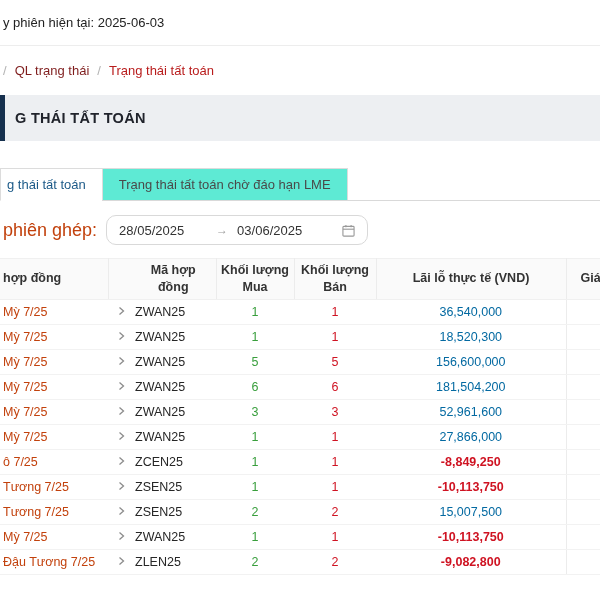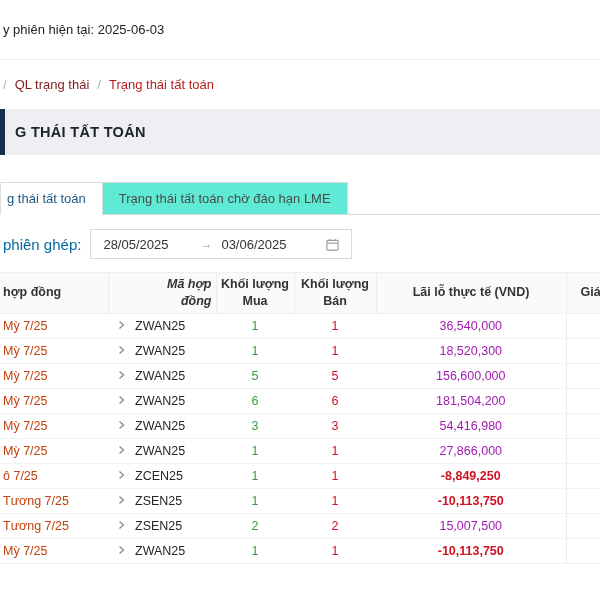--- a/index.html
+++ b/index.html
@@ -2,21 +2,21 @@
 <html><head>
 <meta charset="utf-8">
 <style>
   * { box-sizing: border-box; }
   html,body { margin:0; padding:0; }
   body { font-family:"Liberation Sans", sans-serif; background:#fff; }
 
   .screen { width:600px; height:600px; overflow:hidden; background:#fff; color:#262626; position:relative; }
 
   
-  .topbar { height:60px; display:flex; align-items:center; border-bottom:1px solid #ededed; font-size:13px; color:#222; padding-left:3px; }
+  .topbar { height:46px; display:flex; align-items:center; border-bottom:1px solid #ededed; font-size:13px; color:#222; padding-left:3px; }
 
   
   .breadcrumb { height:49px; display:flex; align-items:center; gap:8px; font-size:13px; padding-left:3px; }
   .breadcrumb .sep { color:#b3b3b3; }
   .breadcrumb .bc-link { color:#7f1d1d; text-decoration:none; cursor:pointer; }
   .breadcrumb .bc-current { color:#b91c1c; }
 
   
   .title-band { height:46px; background:#edeff2; display:flex; align-items:center; position:relative; }
   .title-band .accent { position:absolute; left:0; top:0; width:5px; height:100%; background:#16304e; }
@@ -26,44 +26,44 @@
 
   
   .tabs { display:flex; height:33px; position:relative; }
   .tabs::after { content:""; position:absolute; left:0; right:0; bottom:0; height:1px; background:#d9d9d9; }
   .tab { height:33px; display:flex; align-items:center; padding:0 16px; border:1px solid #dcdcdc; border-bottom:1px solid #d9d9d9; background:#5eead4; font-size:13px; color:#4a4a4a; position:relative; z-index:1; cursor:pointer; white-space:nowrap; }
   .tab + .tab { margin-left:-1px; }
   .tab.active { background:#fff; border-bottom-color:#fff; color:#1c5a88; padding-left:6px; }
 
   
   .filter-row { display:flex; align-items:center; margin:14px 0 0 3px; height:30px; }
-  .filter-label { font-size:15px; color:#0369a1; margin-right:9px; white-space:nowrap; }
-  .range-picker { width:262px; height:30px; border:1px solid #d9d9d9; border-radius:0; display:flex; align-items:center; padding:0 12px; font-size:13px; color:#333; cursor:pointer; background:#fff; }
+  .filter-label { font-size:18px; color:#c2410c; margin-right:9px; white-space:nowrap; }
+  .range-picker { width:262px; height:30px; border:1px solid #d9d9d9; border-radius:10px; display:flex; align-items:center; padding:0 12px; font-size:13px; color:#333; cursor:pointer; background:#fff; }
   .rp-date { width:88px; }
   .rp-arrow { width:30px; text-align:center; color:#9b9b9b; font-size:12px; }
   .rp-cal { margin-left:auto; display:flex; align-items:center; }
 
   
   table { margin-top:13px; width:600px; border-collapse:collapse; table-layout:fixed; }
   thead th { background:#fafafa; border-top:1px solid #f0f0f0; border-bottom:1px solid #f0f0f0; border-right:1px solid #ececec; font-size:12.5px; font-weight:600; color:#333; height:40px; padding:3px 4px; line-height:1.35; text-align:center; vertical-align:middle; }
   thead th.h-name { text-align:left; padding-left:3px; }
-  thead th.h-code { text-align:right; padding-left:1px;font-style:italic; }
+  thead th.h-code { text-align:center; padding-left:1px; }
   thead th.h-price { text-align:left; padding-left:14px; border-right:none; }
   thead th.h-exp { border-right:none; }
   thead th.h-code { border-left:none; }
 
   tbody td { font-size:12.5px; height:25px; padding:0 4px; border-bottom:1px solid #f2f2f2; white-space:nowrap; overflow:hidden; vertical-align:middle; }
   td.c-name { text-align:left; color:#c2410c; padding-left:3px; }
   td.c-exp { text-align:center; }
   td.c-exp .chev { display:inline-flex; align-items:center; cursor:pointer; }
   td.c-code { text-align:left; padding-left:1px; color:#262626; }
   td.c-buy { text-align:center; color:#389e3c; }
   td.c-sell { text-align:center; color:#cf1322; }
   td.c-pnl { text-align:center; }
-  td.c-pnl.pos { color:#a21caf; }
+  td.c-pnl.pos { color:#0369a1; }
   td.c-pnl.neg { color:#cf1322;font-weight:bold; }
   td.c-price { border-left:1px solid #ececec; }
 </style>
 </head>
 <body>
 
 <div class="screen">
 
   <header class="topbar">
     <span>y phiên hiện tại: 2025-06-03</span>
@@ -188,21 +188,21 @@
           <tr>
             <td class="c-name">Mỳ 7/25</td>
             <td class="c-exp"><span class="chev">
                 <svg width="9" height="10" viewBox="0 0 9 10">
                   <path d="M2.5 1.5 L6.5 5 L2.5 8.5" fill="none" stroke="#8c8c8c" stroke-width="1.3"></path>
                 </svg>
               </span></td>
             <td class="c-code">ZWAN25</td>
             <td class="c-buy">3</td>
             <td class="c-sell">3</td>
-            <td class="c-pnl pos">54,416,980</td>
+            <td class="c-pnl pos">52,961,600</td>
             <td class="c-price"></td>
           </tr>
           <tr>
             <td class="c-name">Mỳ 7/25</td>
             <td class="c-exp"><span class="chev">
                 <svg width="9" height="10" viewBox="0 0 9 10">
                   <path d="M2.5 1.5 L6.5 5 L2.5 8.5" fill="none" stroke="#8c8c8c" stroke-width="1.3"></path>
                 </svg>
               </span></td>
             <td class="c-code">ZWAN25</td>
@@ -256,17 +256,30 @@
                 <svg width="9" height="10" viewBox="0 0 9 10">
                   <path d="M2.5 1.5 L6.5 5 L2.5 8.5" fill="none" stroke="#8c8c8c" stroke-width="1.3"></path>
                 </svg>
               </span></td>
             <td class="c-code">ZWAN25</td>
             <td class="c-buy">1</td>
             <td class="c-sell">1</td>
             <td class="c-pnl neg">-10,113,750</td>
             <td class="c-price"></td>
           </tr>
+          <tr>
+            <td class="c-name">Đậu Tương 7/25</td>
+            <td class="c-exp"><span class="chev">
+                <svg width="9" height="10" viewBox="0 0 9 10">
+                  <path d="M2.5 1.5 L6.5 5 L2.5 8.5" fill="none" stroke="#8c8c8c" stroke-width="1.3"></path>
+                </svg>
+              </span></td>
+            <td class="c-code">ZLEN25</td>
+            <td class="c-buy">2</td>
+            <td class="c-sell">2</td>
+            <td class="c-pnl neg">-9,082,800</td>
+            <td class="c-price"></td>
+          </tr>
         </tbody>
     </table>
 
   </main>
 </div>
 
 </body></html>

